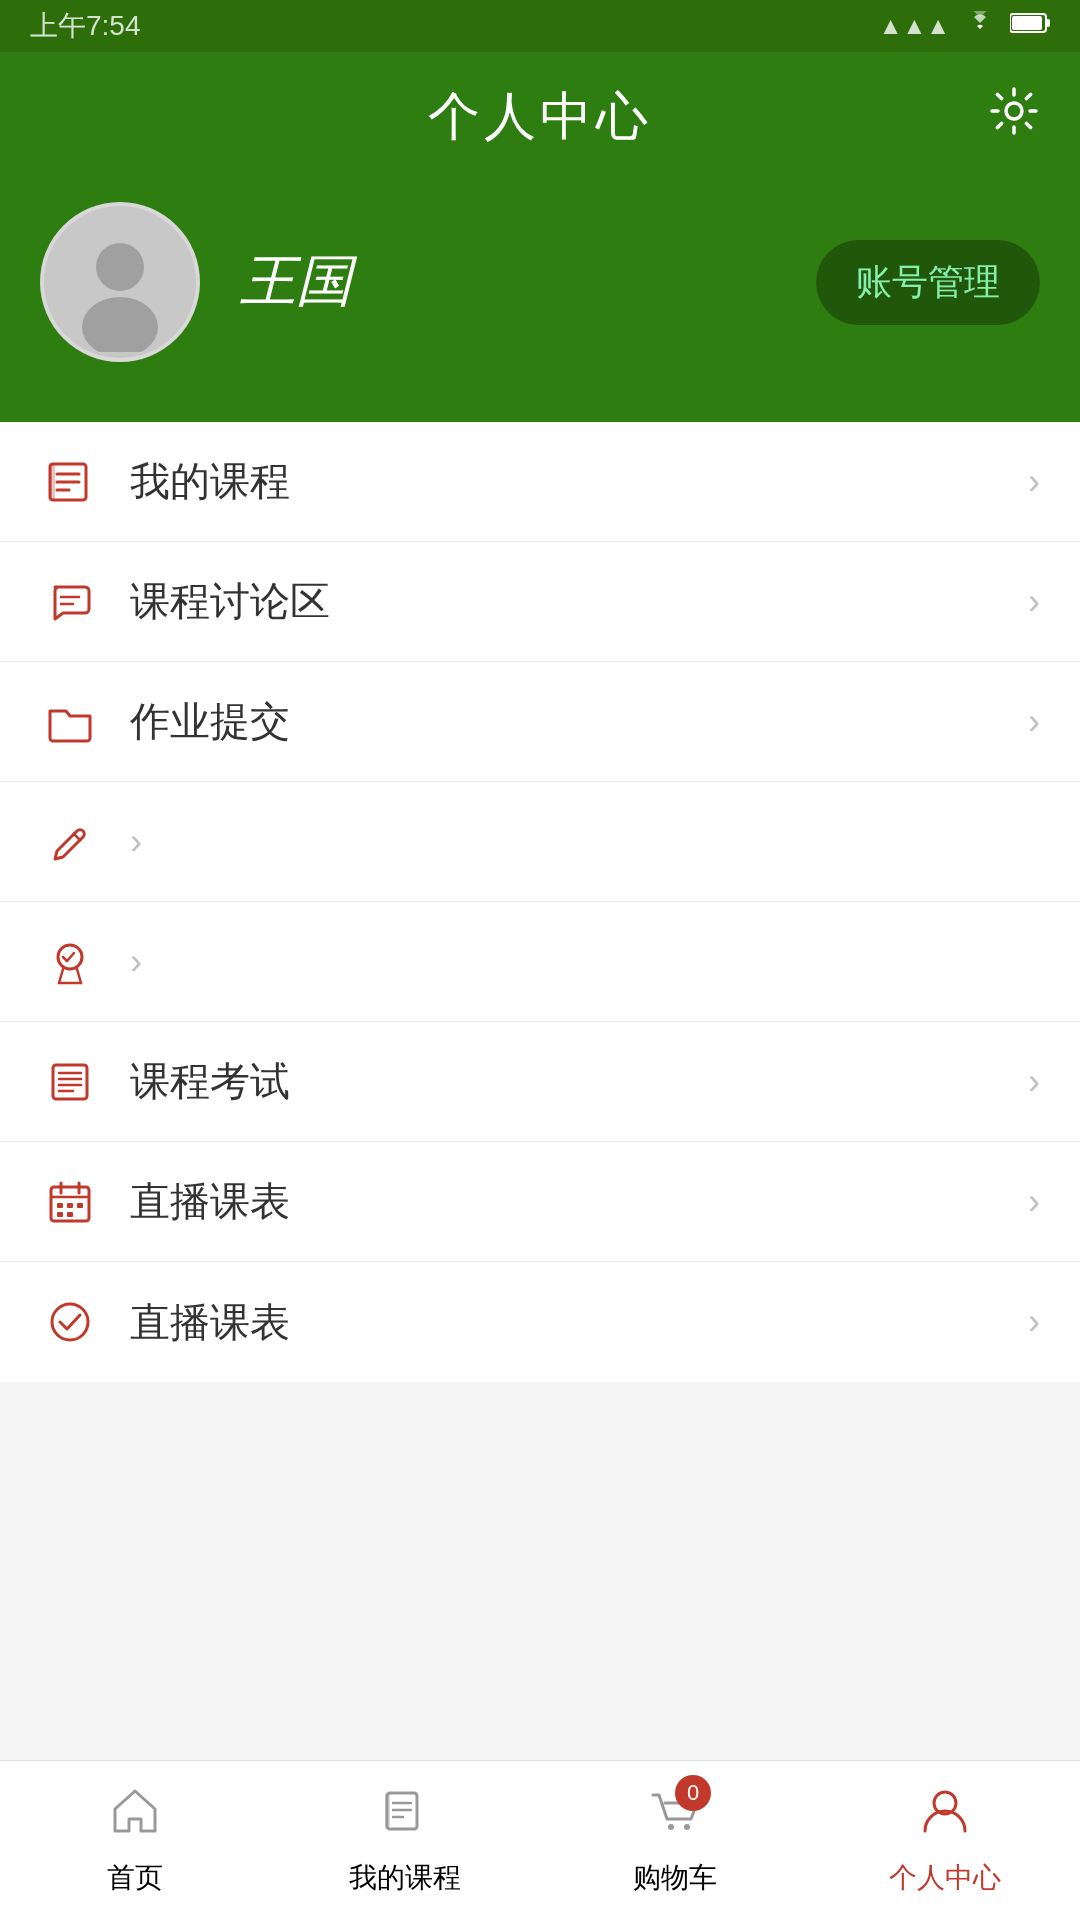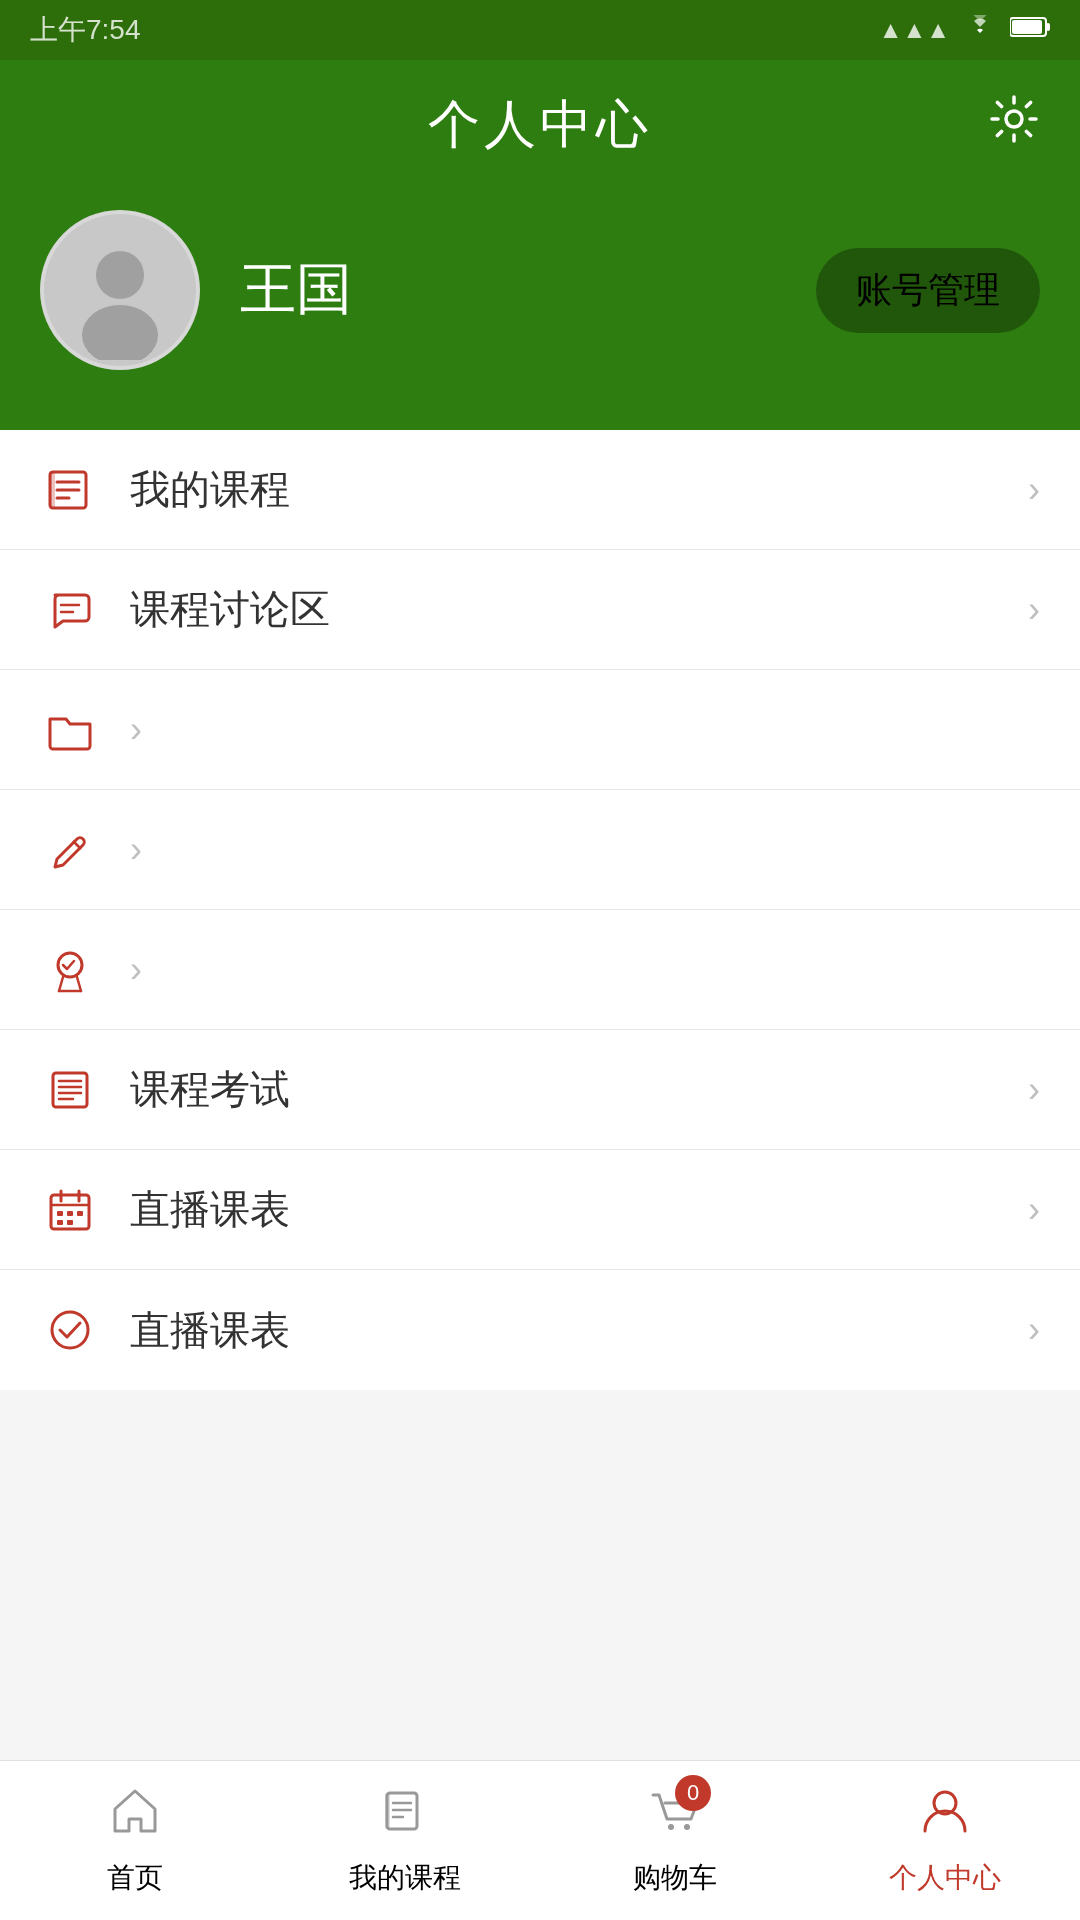--- a/index.html
+++ b/index.html
@@ -9,21 +9,21 @@
       height: 1920px;
       font-family: "PingFang SC", "Hiragino Sans GB", "Microsoft YaHei", sans-serif;
       background: #f5f5f5;
       overflow: hidden;
       position: relative;
     }
 
     
     .status-bar {
       width: 100%;
-      height: 60px;
+      height: 52px;
       background: #2d6e0a;
       display: flex;
       align-items: center;
       justify-content: space-between;
       padding: 0 30px;
     }
     .status-bar-time {
       color: rgba(255,255,255,0.8);
       font-size: 28px;
     }
@@ -86,24 +86,25 @@
     }
     .avatar-svg {
       width: 140px;
       height: 140px;
     }
     .username {
       color: white;
       font-size: 56px;
       font-weight: 500;
       flex: 1;
+      font-style: italic;
     }
     .account-btn {
       background: rgba(0,0,0,0.3);
-      color: #000000;
+      color: #86efac;
       border: none;
       border-radius: 50px;
       padding: 18px 40px;
       font-size: 36px;
       cursor: pointer;
       white-space: nowrap;
     }
 
     
     .menu-list {
@@ -274,20 +275,21 @@
     <span class="menu-text">课程讨论区</span>
     <span class="menu-arrow">›</span>
   </div>
 
   <div class="menu-item">
     <div class="menu-icon">
       <svg width="48" height="42" viewBox="0 0 48 42" fill="none">
         <path d="M4 10 h16 l4 5 h20 v22 a3 3 0 0 1-3 3 H7 a3 3 0 0 1-3-3 V10z" stroke="#c0392b" stroke-width="3" fill="none" stroke-linejoin="round"></path>
       </svg>
     </div>
+    <span class="menu-text">作业提交</span>
     <span class="menu-arrow">›</span>
   </div>
 
   <div class="menu-item">
     <div class="menu-icon">
       <svg width="46" height="46" viewBox="0 0 46 46" fill="none">
         <path d="M10 32 L30 12 a4 4 0 0 1 6 6 L16 38 L8 40 z" stroke="#c0392b" stroke-width="3" fill="none" stroke-linejoin="round"></path>
         <line x1="26" y1="14" x2="34" y2="22" stroke="#c0392b" stroke-width="2.5"></line>
       </svg>
     </div>

